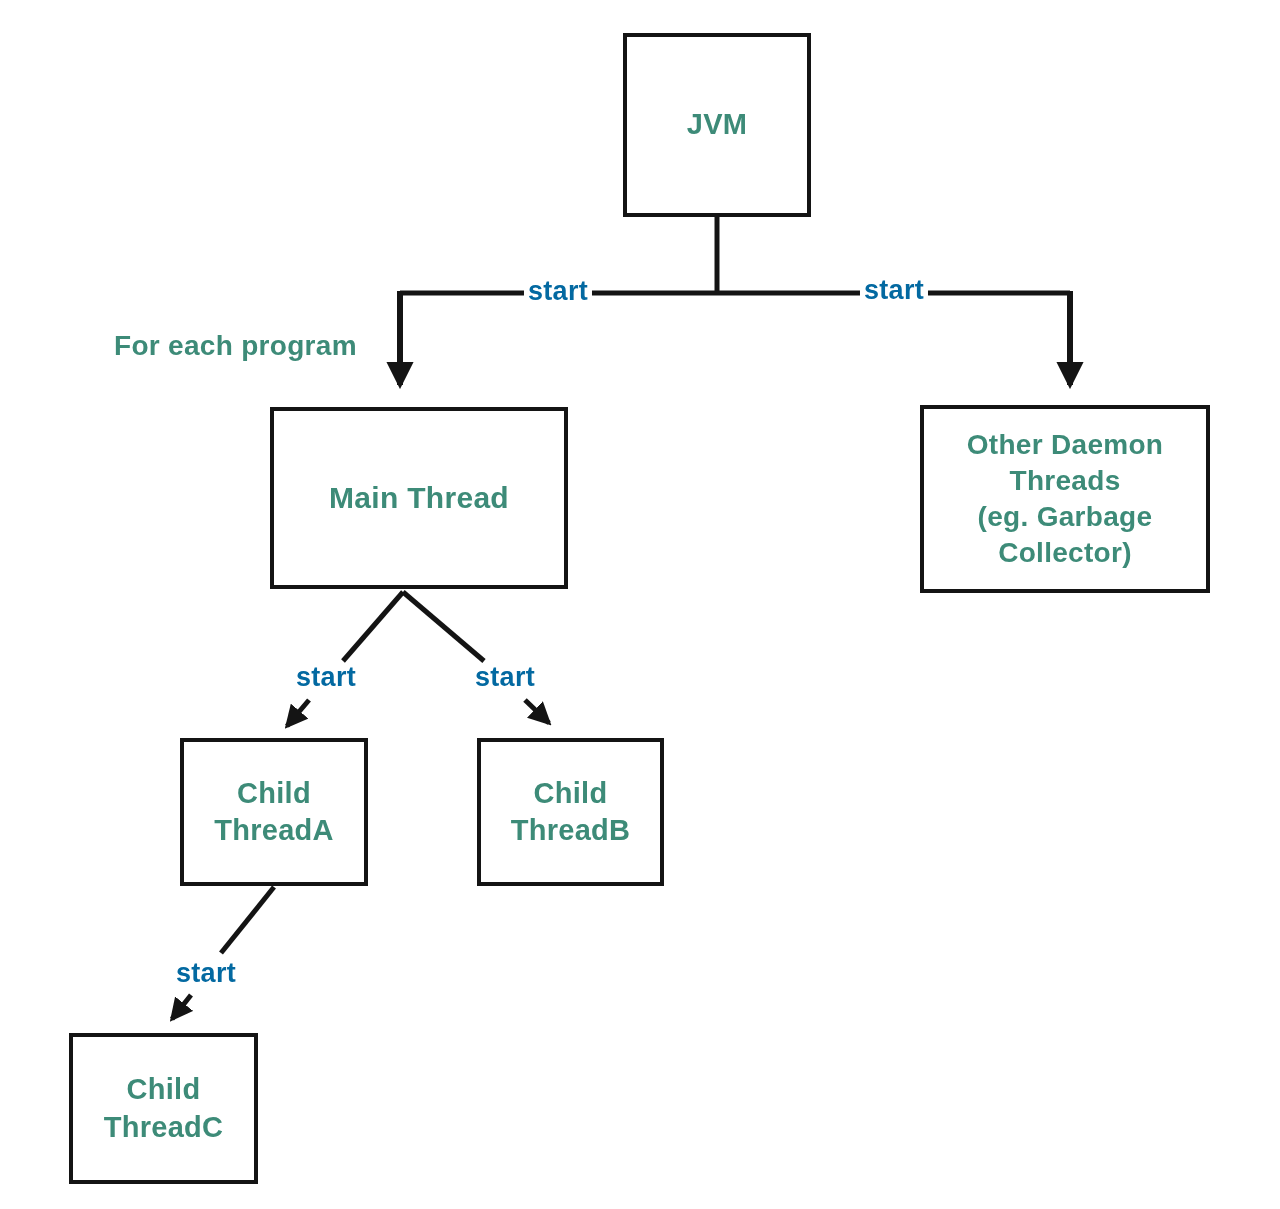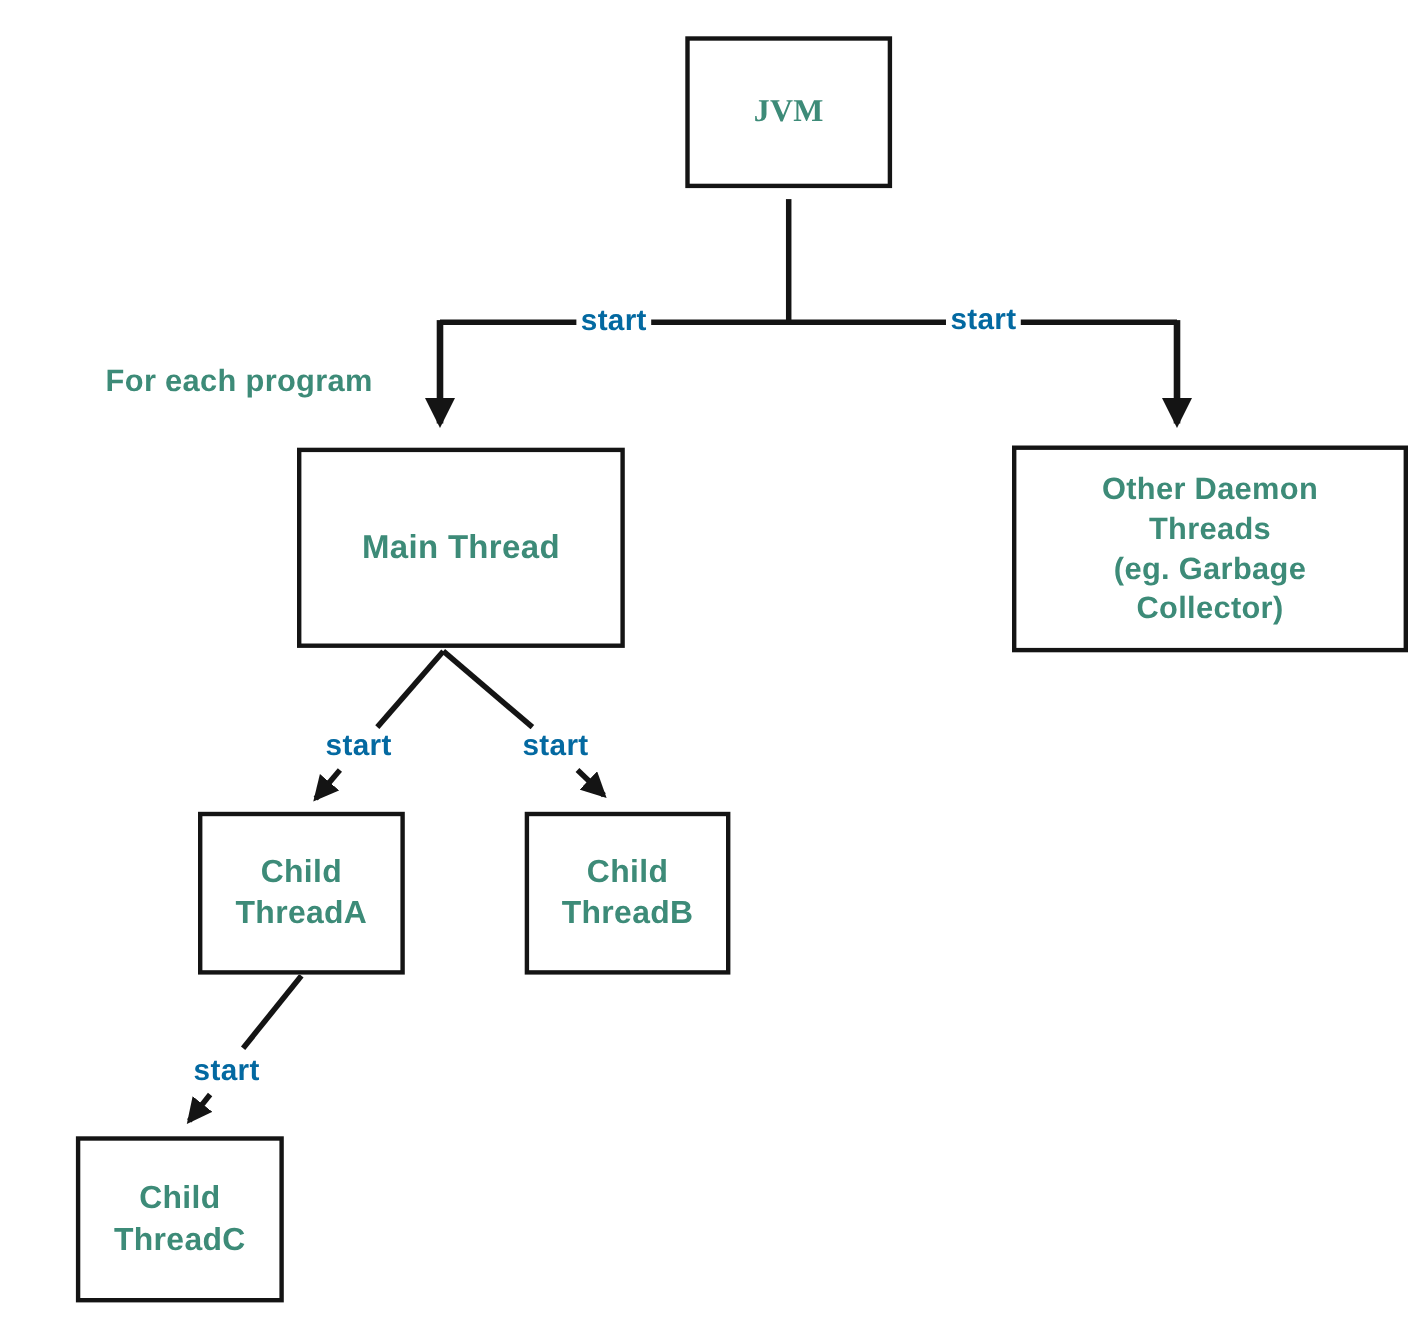--- a/index.html
+++ b/index.html
@@ -52,33 +52,33 @@
   }
   .annotation {
     position: absolute;
     color: #3d8b78;
     font-weight: 700;
     font-size: 28px;
     letter-spacing: 0.3px;
     white-space: nowrap;
   }
   
-  #node-jvm        { left: 623px; top: 33px;   width: 188px; height: 138px; font-family: Liberation Serif, serif; }
+  #node-jvm        { left: 623px; top: 33px;   width: 188px; height: 184px; }
   #node-main       { left: 270px; top: 407px;  width: 298px; height: 182px; font-size: 30px; }
-  #node-daemon     { left: 920px; top: 405px;  width: 360px; height: 188px; font-size: 28px; }
+  #node-daemon     { left: 920px; top: 405px;  width: 290px; height: 188px; font-size: 28px; }
   #node-child-a    { left: 180px; top: 738px;  width: 188px; height: 148px; }
   #node-child-b    { left: 477px; top: 738px;  width: 187px; height: 148px; }
   #node-child-c    { left: 69px;  top: 1033px; width: 189px; height: 151px; }
   
   #label-start-left    { left: 558px; top: 292px; }
   #label-start-right   { left: 894px; top: 291px; }
   #label-start-childa  { left: 326px; top: 678px; }
   #label-start-childb  { left: 505px; top: 678px; }
   #label-start-childc  { left: 206px; top: 974px; }
-  #label-for-each      { left: 96px; top: 330px; }
+  #label-for-each      { left: 114px; top: 330px; }
 </style>
 </head>
 <body>
 
 <div id="canvas">
 
   <svg id="wires" viewBox="0 0 1280 1209" xmlns="http://www.w3.org/2000/svg">
     <defs>
       <marker id="arrow" viewBox="0 0 10 10" refX="8.5" refY="5" markerWidth="4.6" markerHeight="4.6" orient="auto-start-reverse">
         <path d="M0,0 L10,5 L0,10 Z" fill="#141414"></path>

